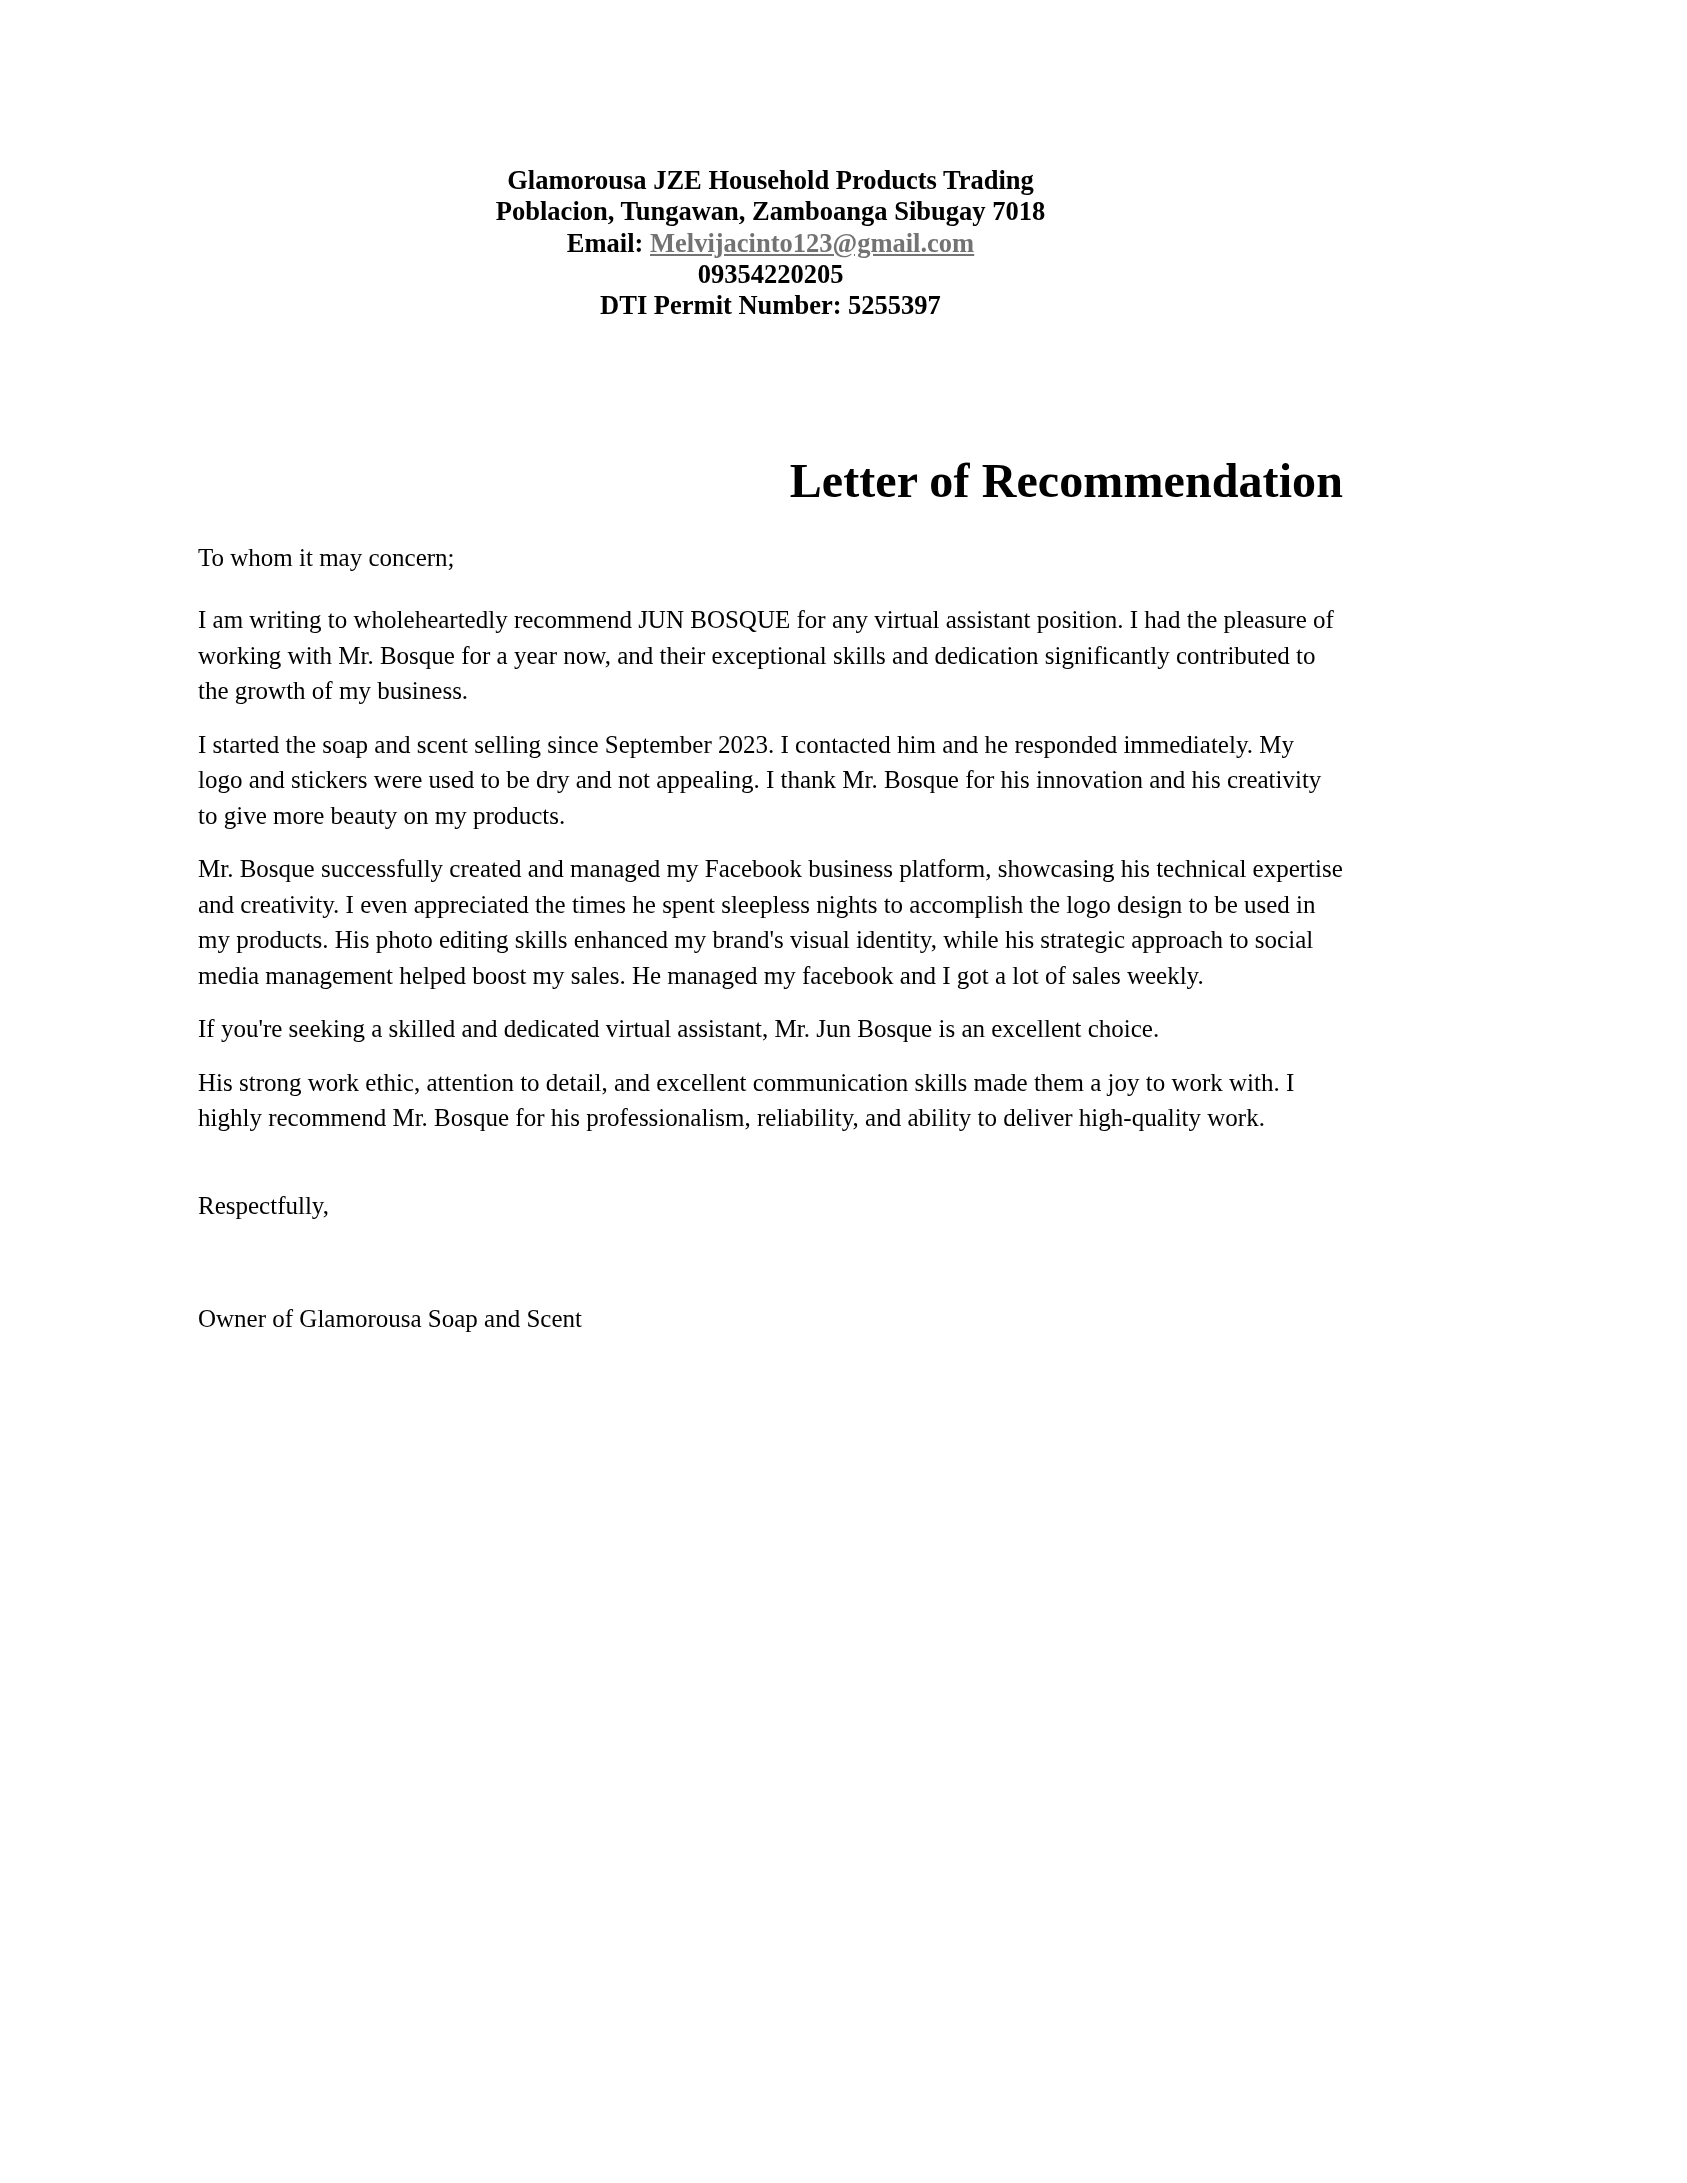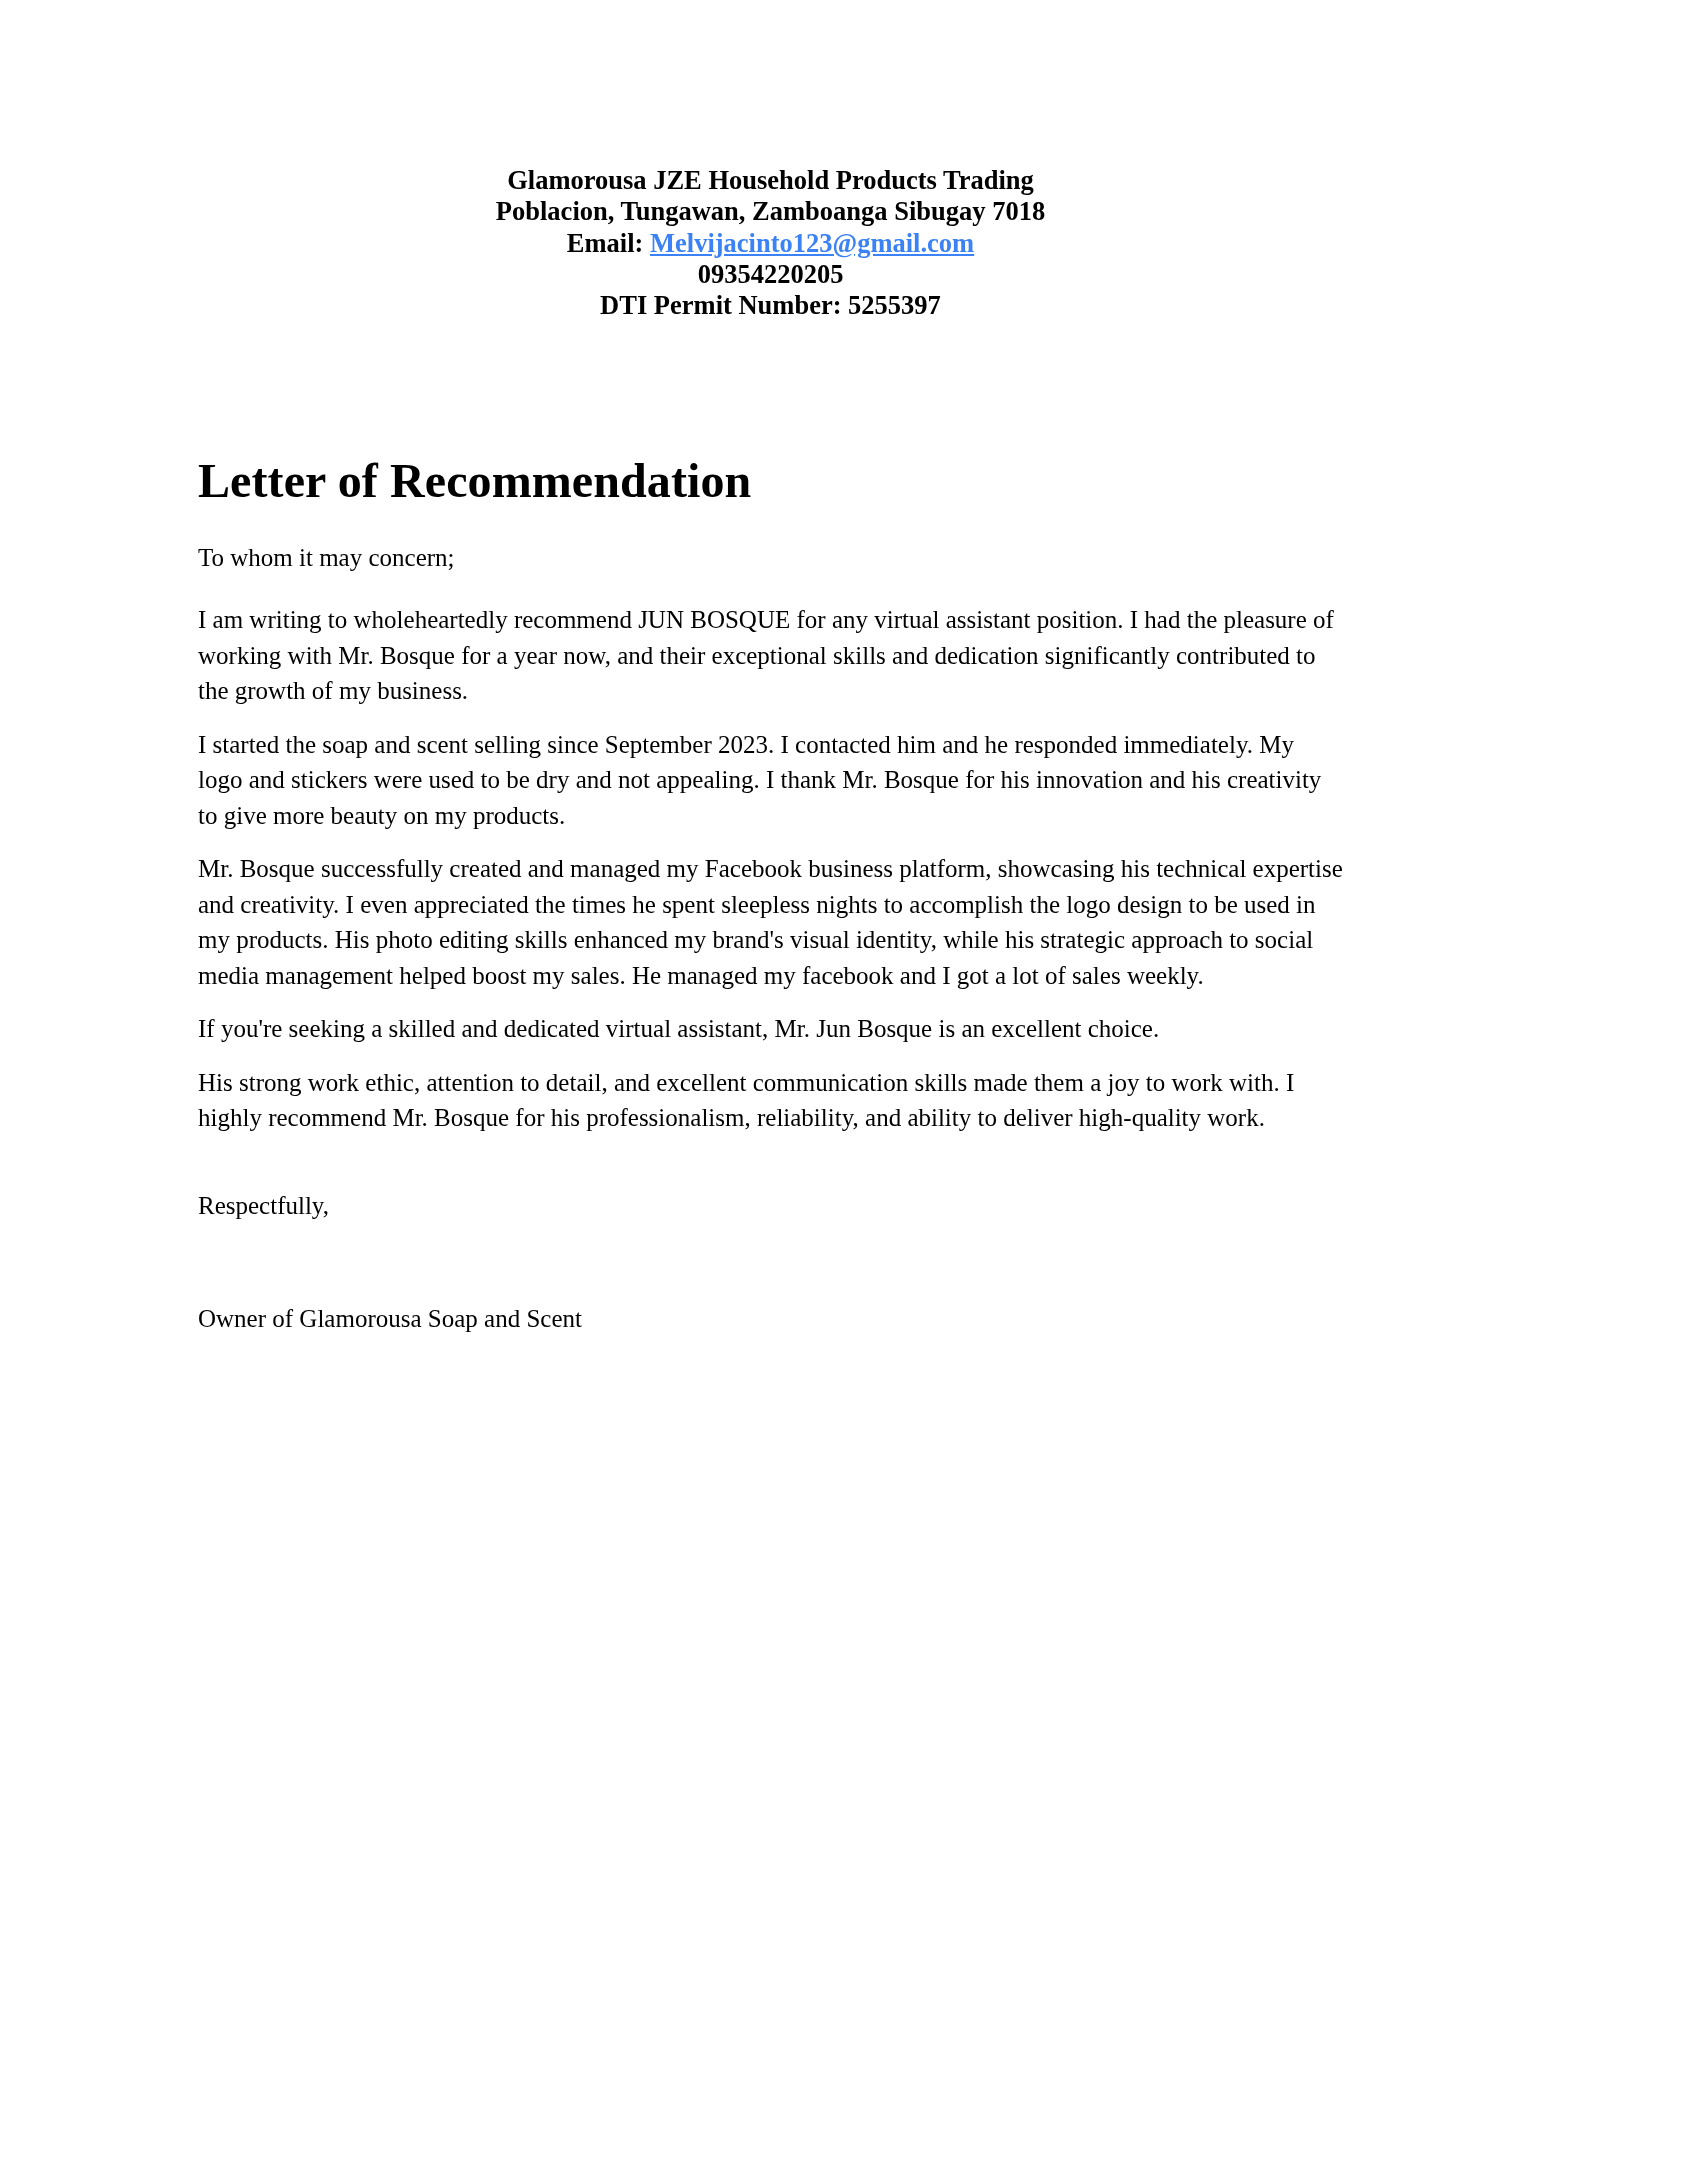--- a/index.html
+++ b/index.html
@@ -31,28 +31,28 @@
     line-height: 1.18;
   }
   .letterhead .lh-line {
     display: block;
     white-space: nowrap;
   }
   .email-line {
     display: block;
   }
   .email-link {
-    color: #3b82f6;
+    color: #737373;
     text-decoration: underline;
     font-weight: bold;
   }
 
   
   .doc-title {
-    text-align: left;
+    text-align: right;
     font-weight: bold;
     font-size: 48px;
     margin-top: 132px;
     letter-spacing: 0.1px;
   }
 
   
   .body-copy {
     font-size: 25px;
     line-height: 1.42;

